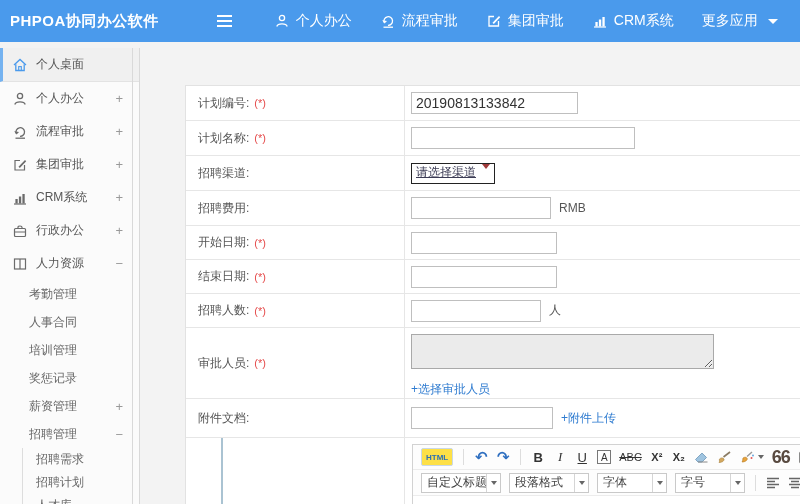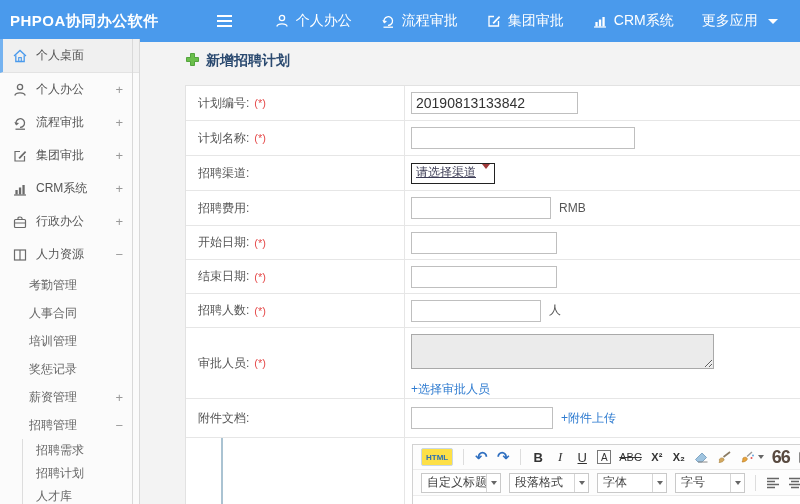--- a/index.html
+++ b/index.html
@@ -13,21 +13,21 @@
   .hamburger { margin-left:58px; display:flex; flex-direction:column; gap:3px; cursor:pointer; }
   .hamburger span { display:block; width:15px; height:2px; background:#fff; }
   .topmenu { display:flex; align-items:center; margin-left:28px; }
   .topmenu-item { display:flex; align-items:center; gap:6px; padding:0 14px;
     height:42px; font-size:14px; cursor:pointer; white-space:nowrap; }
   .topmenu-item svg { display:block; }
   .caret-down { width:0; height:0; border-left:5px solid transparent;
     border-right:5px solid transparent; border-top:5px solid #fff; margin-left:4px; }
 
   
-  .sidebar { position:absolute; left:0; top:39px; width:140px; bottom:0;
+  .sidebar { position:absolute; left:0; top:48px; width:140px; bottom:0;
     background:#fbfbfb; border-right:1px solid #d9d9d9; font-size:12px; color:#555; }
   .sidebar-scroll-line { position:absolute; right:6px; top:0; bottom:0; width:1px; background:#d9d9d9; }
   .side-item { position:relative; height:33px; display:flex; align-items:center;
     padding-left:12px; gap:8px; cursor:pointer; color:#555; }
   .side-item .sicon { width:16px; height:16px; color:#6b6b6b; flex:0 0 16px; }
   .side-item.active { background:#f0f0f0; border-left:3px solid #74b2f0;
     border-bottom:1px solid #e3e3e3; padding-left:9px; height:34px; }
   .side-item.active .sicon { color:#4a9aec; }
   .toggle { position:absolute; right:16px; font-size:13px; color:#999; }
   .subtree { background:#fbfbfb; }
@@ -262,28 +262,20 @@
       <div class="subsub-item">
         <span>人才库</span>
       </div>
     </div>
   </div>
   <div class="sidebar-scroll-line"></div>
 </div>
 
 <div class="content">
 
-  <div class="page-title">
-    <span>
-      <svg width="13" height="13" viewBox="0 0 13 13">
-          <path d="M4.5 0.5 H8.5 V4.5 H12.5 V8.5 H8.5 V12.5 H4.5 V8.5 H0.5 V4.5 H4.5 Z" fill="#6abf4b" stroke="#4a9e33" stroke-width="0.9"></path>
-        </svg>
-    </span>
-    <span class="ttext">新增招聘计划</span>
-  </div>
 
   <div class="formtable">
 
     <div class="frow h35">
       <div class="flabel">
         <span>计划编号:</span>
         <span class="req">(*)</span>
       </div>
       <div class="fvalue">
         <input class="tinput" style="width: 167px;" value="20190813133842">

